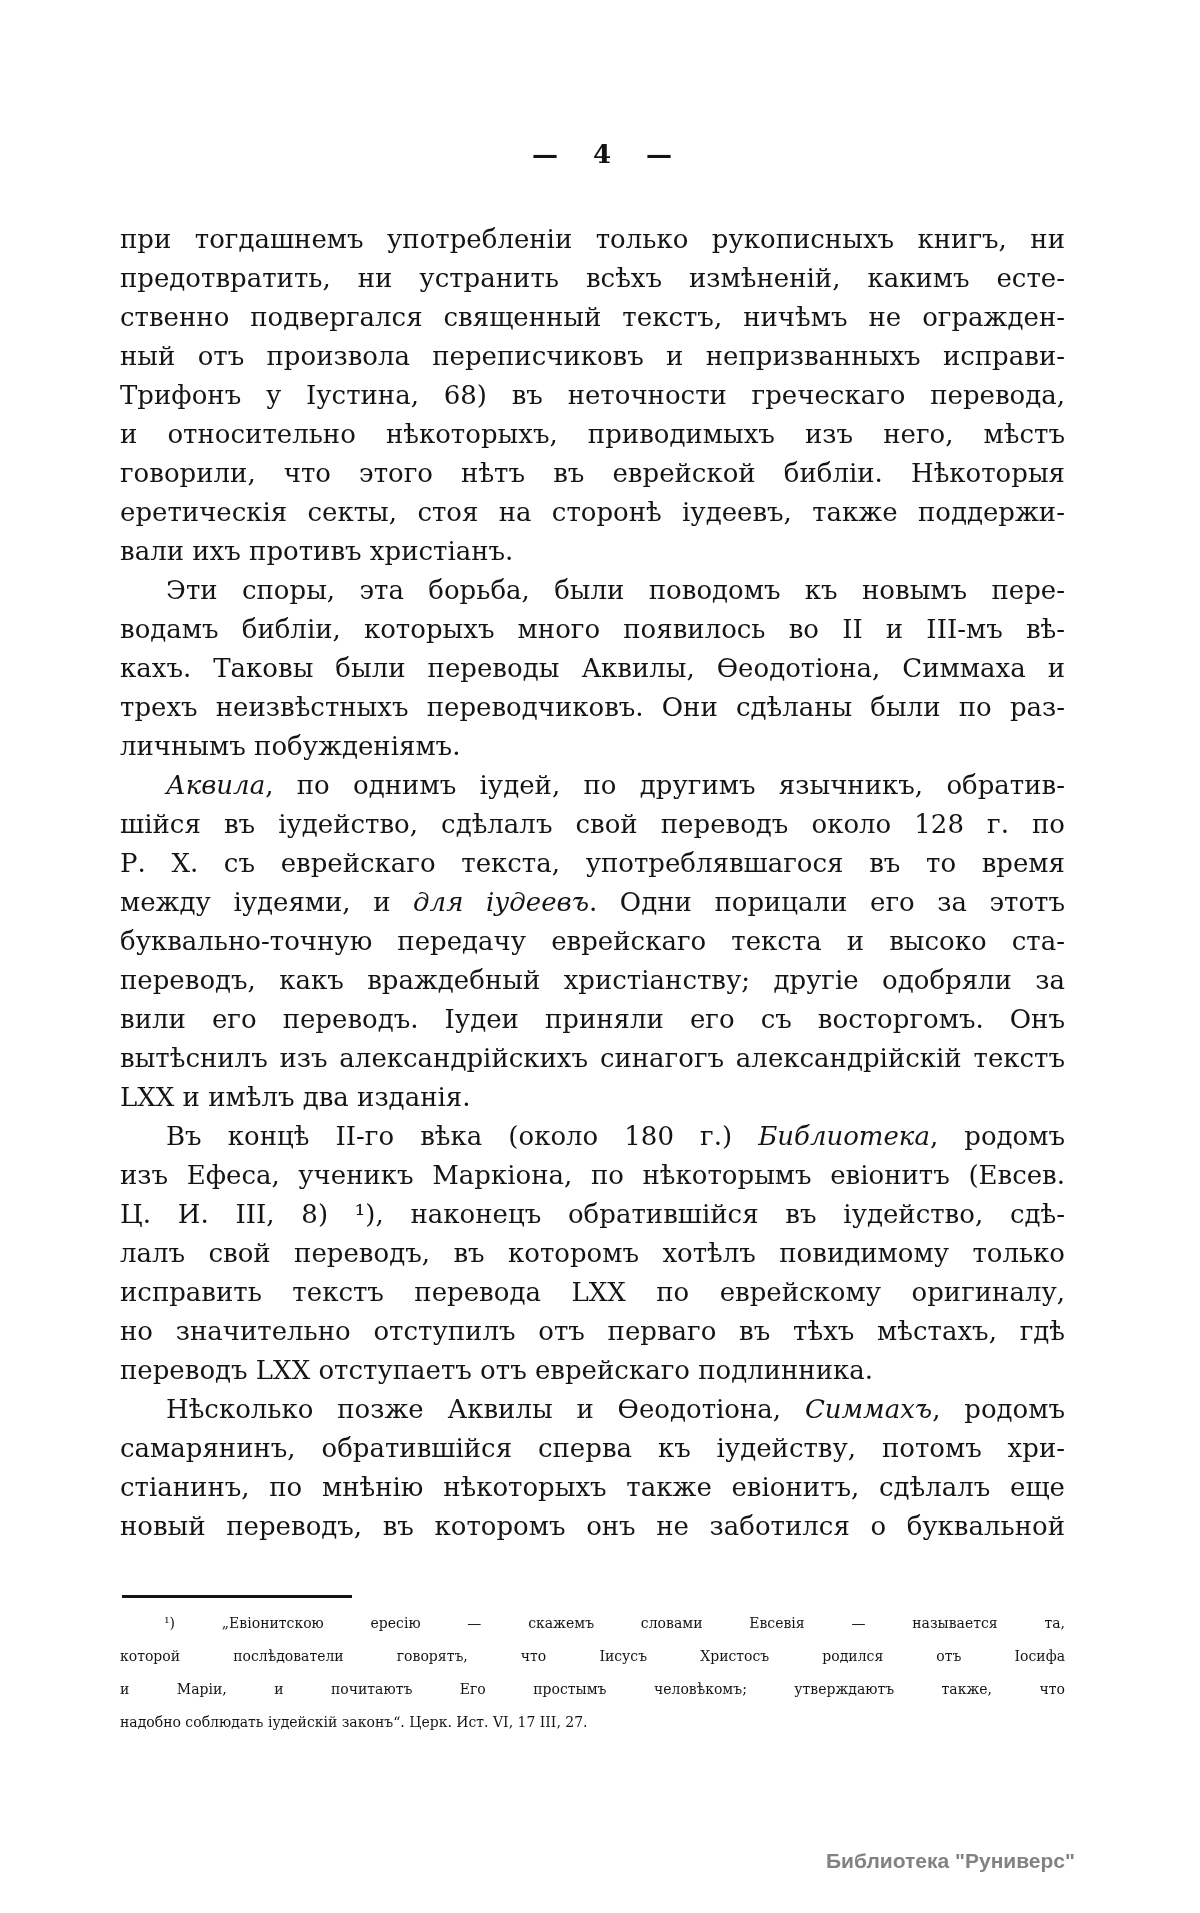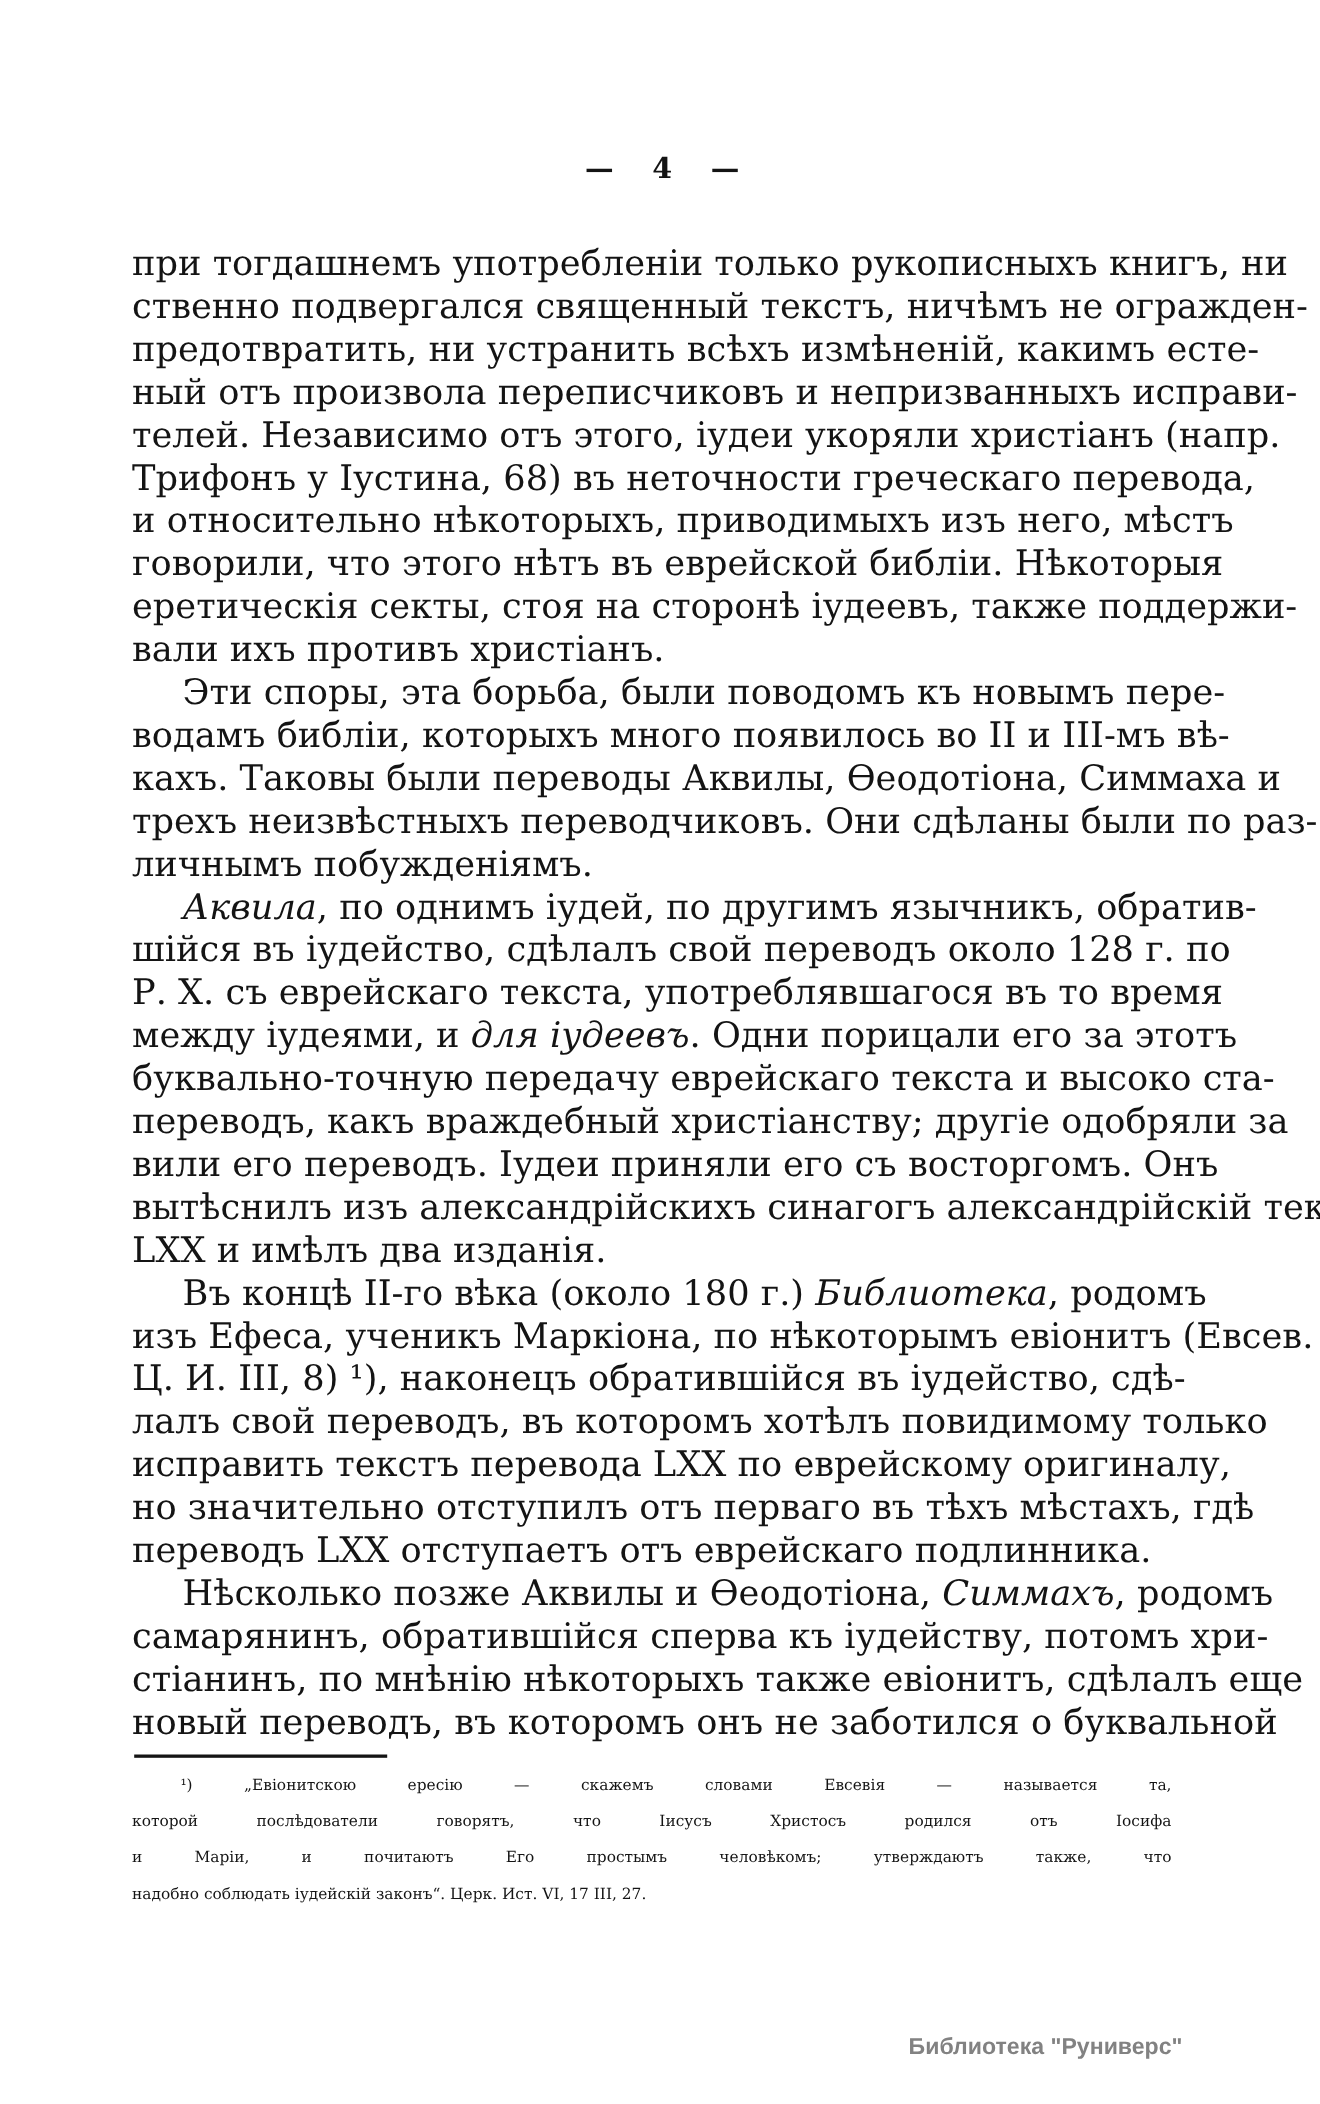--- a/index.html
+++ b/index.html
@@ -14,21 +14,21 @@
   }
   .pagenum {
     position:absolute; top:139px; left:130px; width:945px;
     text-align:center;
     font-size:26px; font-weight:600;
     word-spacing:24px;
     letter-spacing:1px;
   }
   .bodytext {
     position:absolute; left:120px; top:220px; width:945px;
-    font-size:32px; line-height:39px;
+    font-size:26px; line-height:39px;
     font-weight:500;
   }
   .line {
     height:39px;
     text-align:justify;
     text-align-last:justify;
     white-space:nowrap;
   }
   .line.endpara { text-align-last:left; }
   .line.indent { text-indent:46px; }
@@ -62,24 +62,23 @@
 <body>
 
 <div class="page">
 
   <div class="pagenum">— 4 —</div>
 
   <div class="bodytext">
 
     <div>
       <div class="line">при тогдашнемъ употребленіи только рукописныхъ книгъ, ни</div>
+      <div class="line">предотвратить, ни устранить всѣхъ измѣненій, какимъ есте-</div>
       <div class="line">ственно подвергался священный текстъ, ничѣмъ не огражден-</div>
-      <div class="line">предотвратить, ни устранить всѣхъ измѣненій, какимъ есте-</div>
       <div class="line">ный отъ произвола переписчиковъ и непризванныхъ исправи-</div>
-      <div class="line">телей. Независимо отъ этого, іудеи укоряли христіанъ (напр.</div>
       <div class="line">Трифонъ у Іустина, 68) въ неточности греческаго перевода,</div>
       <div class="line">и относительно нѣкоторыхъ, приводимыхъ изъ него, мѣстъ</div>
       <div class="line">говорили, что этого нѣтъ въ еврейской библіи. Нѣкоторыя</div>
       <div class="line">еретическія секты, стоя на сторонѣ іудеевъ, также поддержи-</div>
       <div class="line endpara">вали ихъ противъ христіанъ.</div>
     </div>
 
     <div>
       <div class="line indent">Эти споры, эта борьба, были поводомъ къ новымъ пере-</div>
       <div class="line">водамъ библіи, которыхъ много появилось во II и III-мъ вѣ-</div>

